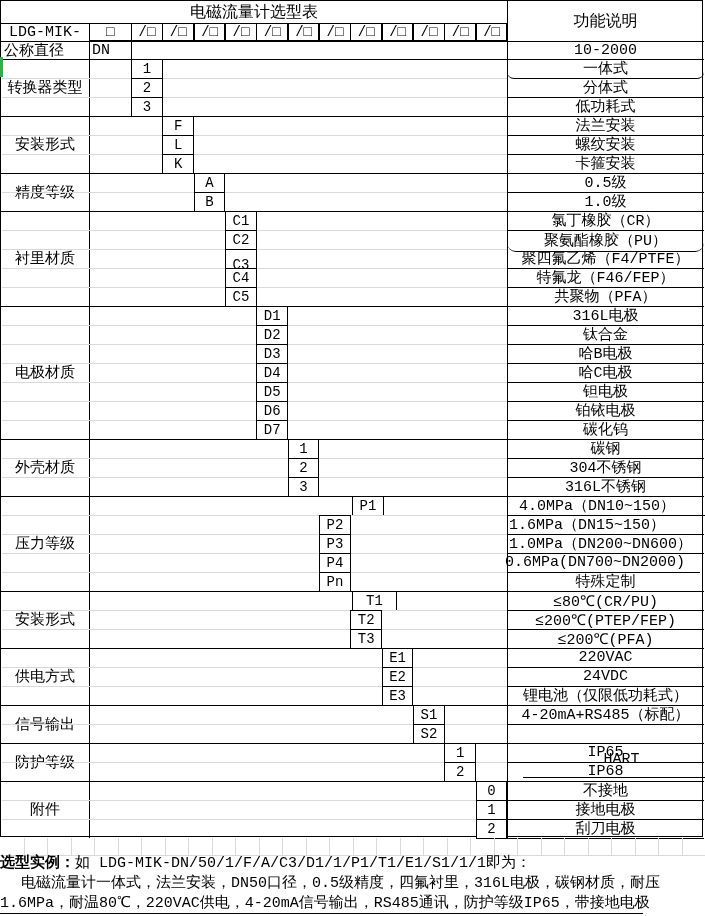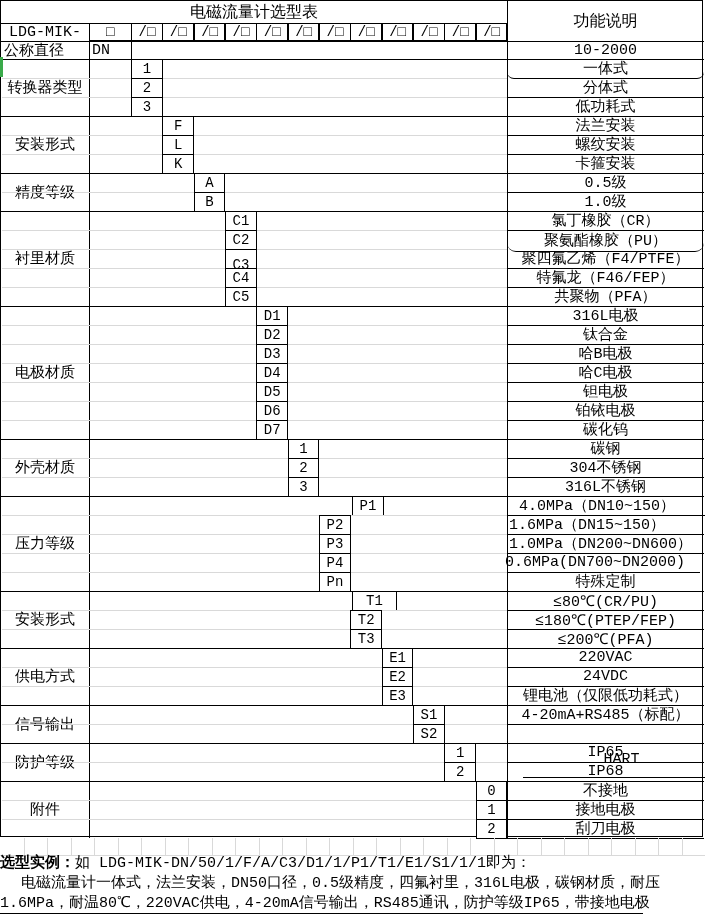--- a/index.html
+++ b/index.html
@@ -146,21 +146,21 @@
       <div class="cell desc left" style="left: 502px; top: 552px; width: 197px; height: 20px; padding-left: 2px;">0.6MPa(DN700~DN2000)</div>
       <div class="gline" style="left: 1px; top: 571px; width: 505px; height: 1px; background: rgb(217, 217, 217);"></div>
       <div class="codebox" style="left: 317.998px; top: 571px; width: 31.833px; height: 20px; border-color: rgb(0, 0, 0);">Pn</div>
       <div class="cell desc" style="left: 506px; top: 571px; width: 197px; height: 20px;">特殊定制</div>
       <div class="hline" style="left: 0px; top: 590px; width: 703px; height: 1px; background: rgb(0, 0, 0);"></div>
       <div class="cell" style="left: 0px; top: 590px; width: 88px; height: 57px;">安装形式</div>
       <div class="codebox" style="left: 351px; top: 590px; width: 45px; height: 20px; border-color: rgb(0, 0, 0);">T1</div>
       <div class="cell desc" style="left: 506px; top: 590px; width: 197px; height: 20px;">≤80℃(CR/PU)</div>
       <div class="gline" style="left: 1px; top: 609px; width: 505px; height: 1px; background: rgb(217, 217, 217);"></div>
       <div class="codebox" style="left: 349.331px; top: 609px; width: 31.833px; height: 20px; border-color: rgb(0, 0, 0);">T2</div>
-      <div class="cell desc" style="left: 506px; top: 609px; width: 197px; height: 20px;">≤180℃(PTEP/FEP)</div>
+      <div class="cell desc" style="left: 506px; top: 609px; width: 197px; height: 20px;">≤200℃(PTEP/FEP)</div>
       <div class="gline" style="left: 1px; top: 628px; width: 505px; height: 1px; background: rgb(217, 217, 217);"></div>
       <div class="codebox" style="left: 349.331px; top: 628px; width: 31.833px; height: 20px; border-color: rgb(0, 0, 0);">T3</div>
       <div class="cell desc" style="left: 506px; top: 628px; width: 197px; height: 20px;">≤200℃(PFA)</div>
       <div class="hline" style="left: 0px; top: 647px; width: 703px; height: 1px; background: rgb(0, 0, 0);"></div>
       <div class="cell" style="left: 0px; top: 647px; width: 88px; height: 57px;">供电方式</div>
       <div class="codebox" style="left: 380.664px; top: 647px; width: 31.833px; height: 20px; border-color: rgb(0, 0, 0);">E1</div>
       <div class="cell desc" style="left: 506px; top: 647px; width: 197px; height: 20px;">220VAC</div>
       <div class="gline" style="left: 1px; top: 666px; width: 505px; height: 1px; background: rgb(217, 217, 217);"></div>
       <div class="codebox" style="left: 380.664px; top: 666px; width: 31.833px; height: 20px; border-color: rgb(0, 0, 0);">E2</div>
       <div class="cell desc" style="left: 506px; top: 666px; width: 197px; height: 20px;">24VDC</div>

